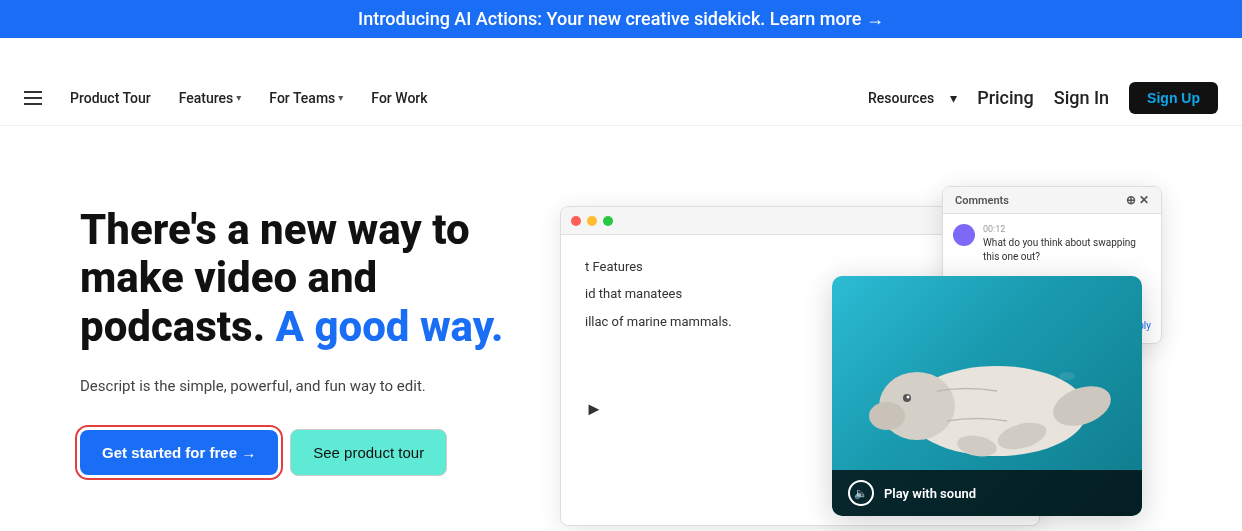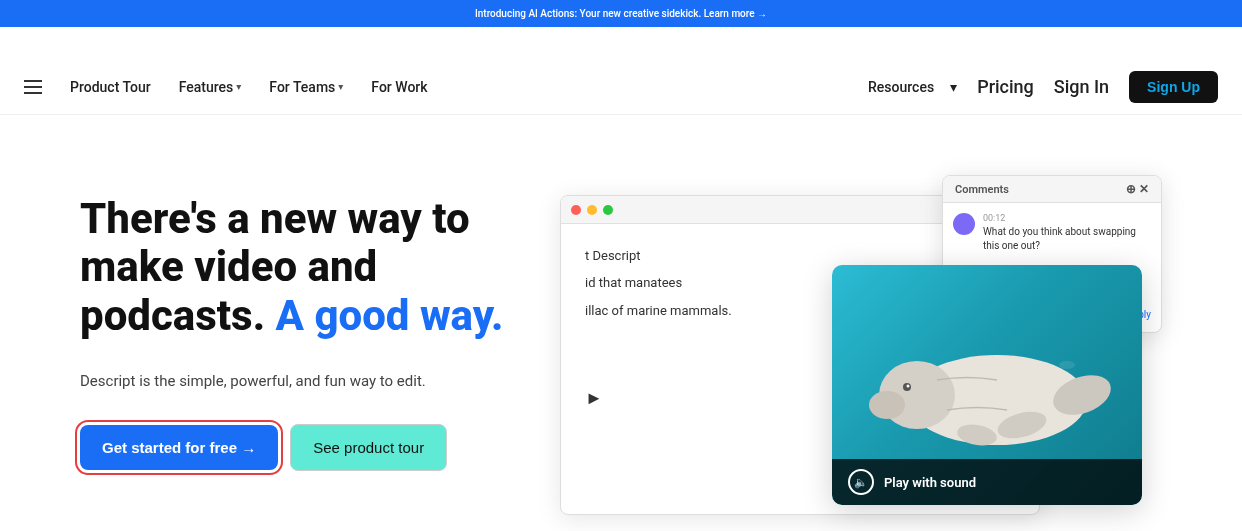--- a/index.html
+++ b/index.html
@@ -4,21 +4,21 @@
   <style>
     * { margin: 0; padding: 0; box-sizing: border-box; }
     body { font-family: -apple-system, BlinkMacSystemFont, 'Segoe UI', Roboto, sans-serif; background: #fff; width: 1242px; overflow-x: hidden; }
 
     
     .top-banner {
       background: #1a6ef5;
       color: #fff;
       text-align: center;
       padding: 8px 16px;
-      font-size: 10px;
+      font-size: 18px;
       font-weight: 500;
     }
 
     
     .navbar {
       display: flex;
       align-items: center;
       justify-content: space-between;
       padding: 0 24px;
       height: 56px;
@@ -100,21 +100,21 @@
     }
     .hero-left {
       flex: 0 0 440px;
       padding-top: 20px;
     }
     .hero-title {
       font-size: 42px;
       font-weight: 800;
       color: #111;
       line-height: 1.15;
-      margin-bottom: 30px;
+      margin-bottom: 24px;
     }
     .hero-title .highlight {
       color: #1a6ef5;
     }
     .hero-subtitle {
       font-size: 15px;
       color: #444;
       margin-bottom: 32px;
       line-height: 1.5;
     }
@@ -329,21 +329,21 @@
 
   <div class="hero-visuals">
 
     <div class="editor-mock">
       <div class="editor-topbar">
         <div class="editor-dot" style="background:#ff5f57;"></div>
         <div class="editor-dot" style="background:#febc2e;"></div>
         <div class="editor-dot" style="background:#28c840;"></div>
       </div>
       <div class="editor-content">
-        <div class="text-line">t Descript</div>
+        <div class="text-line">t Features</div>
         <div class="text-line">id that manatees</div>
         <div class="text-line">illac of marine mammals.</div>
         <div style="margin-top:60px; font-size:18px; color:#333;">►</div>
       </div>
     </div>
 
     <div class="comments-panel">
       <div class="comments-header">
         <span>Comments</span>
         <span style="display:flex;gap:8px;font-size:12px;">⊕ ✕</span>

